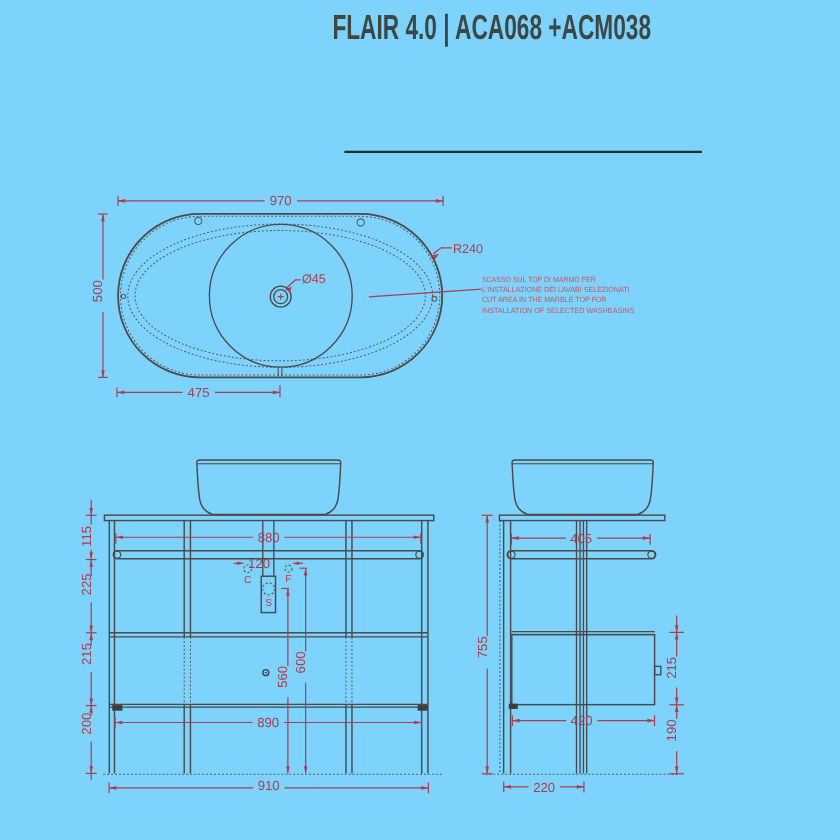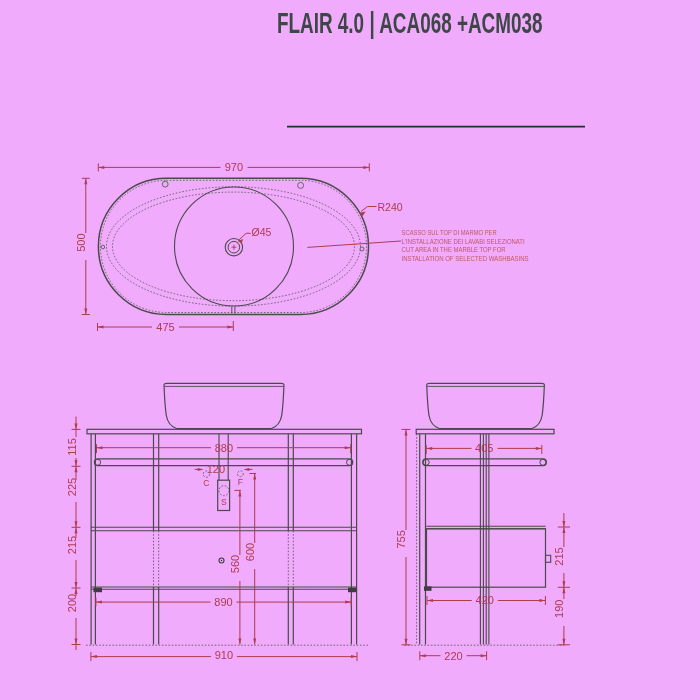--- a/index.html
+++ b/index.html
@@ -1,16 +1,16 @@
 <!DOCTYPE html>
 <html><head>
 <meta charset="utf-8">
 <style>
   html,body{margin:0;padding:0;background:#ffffff;}
-  #page{width:700px;height:700px;position:relative;background:#f0abfc;overflow:hidden;}
+  #page{width:700px;height:700px;position:relative;background:#7dd3fc;overflow:hidden;}
   svg{display:block;}
   text{font-family:"Liberation Sans", sans-serif;}
 </style>
 </head>
 <body>
 <div id="page">
 <svg width="700" height="700" viewBox="0 0 700 700">
 
   <text x="277" y="32.5" font-size="29" font-weight="bold" fill="#3d4846" textLength="265.5" lengthAdjust="spacingAndGlyphs">FLAIR 4.0 | ACA068 +ACM038</text>
 

